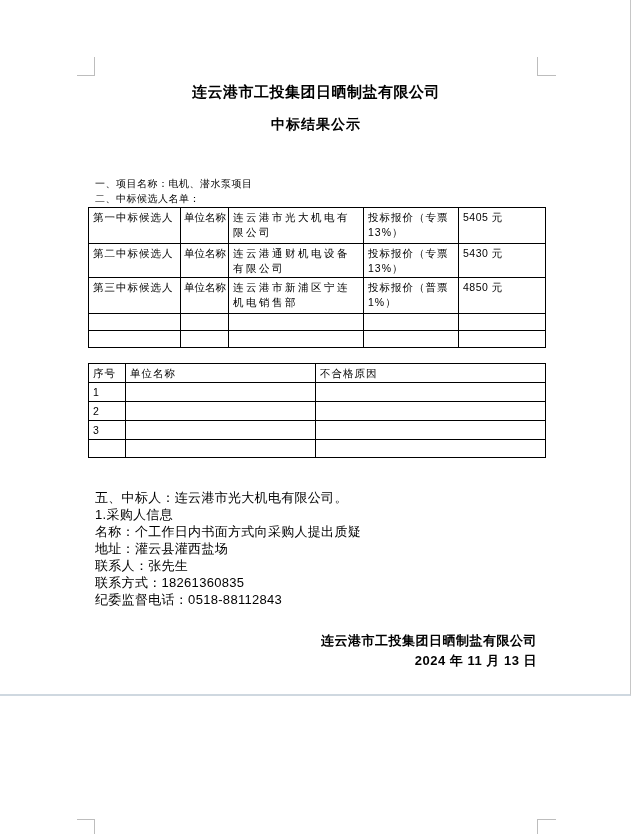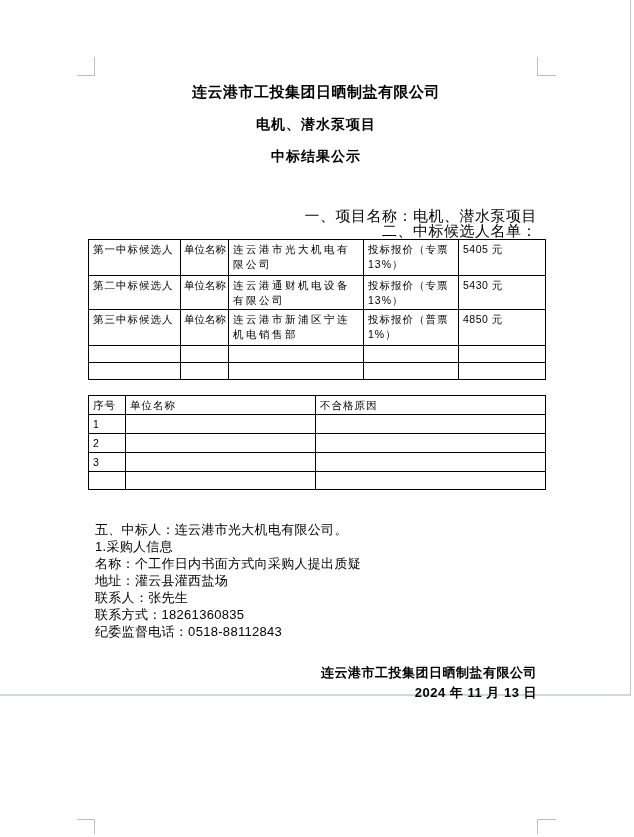--- a/index.html
+++ b/index.html
@@ -31,21 +31,21 @@
   .content {
     position: absolute; left: 95px; top: 0; width: 442px;
   }
   h1.doc-title { font-size: 15px; line-height: 16px; font-weight: bold;
                  text-align: center; margin-top: 84px; letter-spacing: 0.5px; }
   h2.doc-title { font-size: 14px; line-height: 16px; font-weight: bold;
                  text-align: center; margin-top: 16px; letter-spacing: 1px; }
   h3.doc-title { font-size: 14px; line-height: 16px; font-weight: bold;
                  text-align: center; margin-top: 16px; letter-spacing: 1px; }
 
-  .body-line { font-size: 15px; line-height: 15px; letter-spacing: 0.5px; text-align: right; }
+  .body-line { font-size: 10px; line-height: 15px; letter-spacing: 0.5px; }
   .s1 { margin-top: 44px; }
   .s2 { margin-top: 0; }
 
   table { border-collapse: collapse; table-layout: fixed;
           margin-left: -7px; width: 457px; }
   td, th { border: 1px solid #000; font-size: 10.5px; font-weight: normal;
            text-align: left; vertical-align: top; padding: 2px 3px 1px 4px;
            overflow: hidden; word-break: break-all; line-height: 15px; margin-left: 8px; }
   table.candidates { margin-top: 1px; }
   table.candidates col.c1 { width: 92px; }
@@ -82,21 +82,20 @@
 
 <div class="page">
   <div class="crop tl"></div>
   <div class="crop tr"></div>
   <div class="crop bl"></div>
   <div class="crop br"></div>
 
   <div class="content">
 
     <h1 class="doc-title">连云港市工投集团日晒制盐有限公司</h1>
-    <h2 class="doc-title">电机、潜水泵项目</h2>
     <h3 class="doc-title">中标结果公示</h3>
 
     <p class="body-line s1">一、项目名称：电机、潜水泵项目</p>
     <p class="body-line s2">二、中标候选人名单：</p>
 
     <table class="candidates">
       <colgroup>
           <col class="c1">
           <col class="c2">
           <col class="c3">

